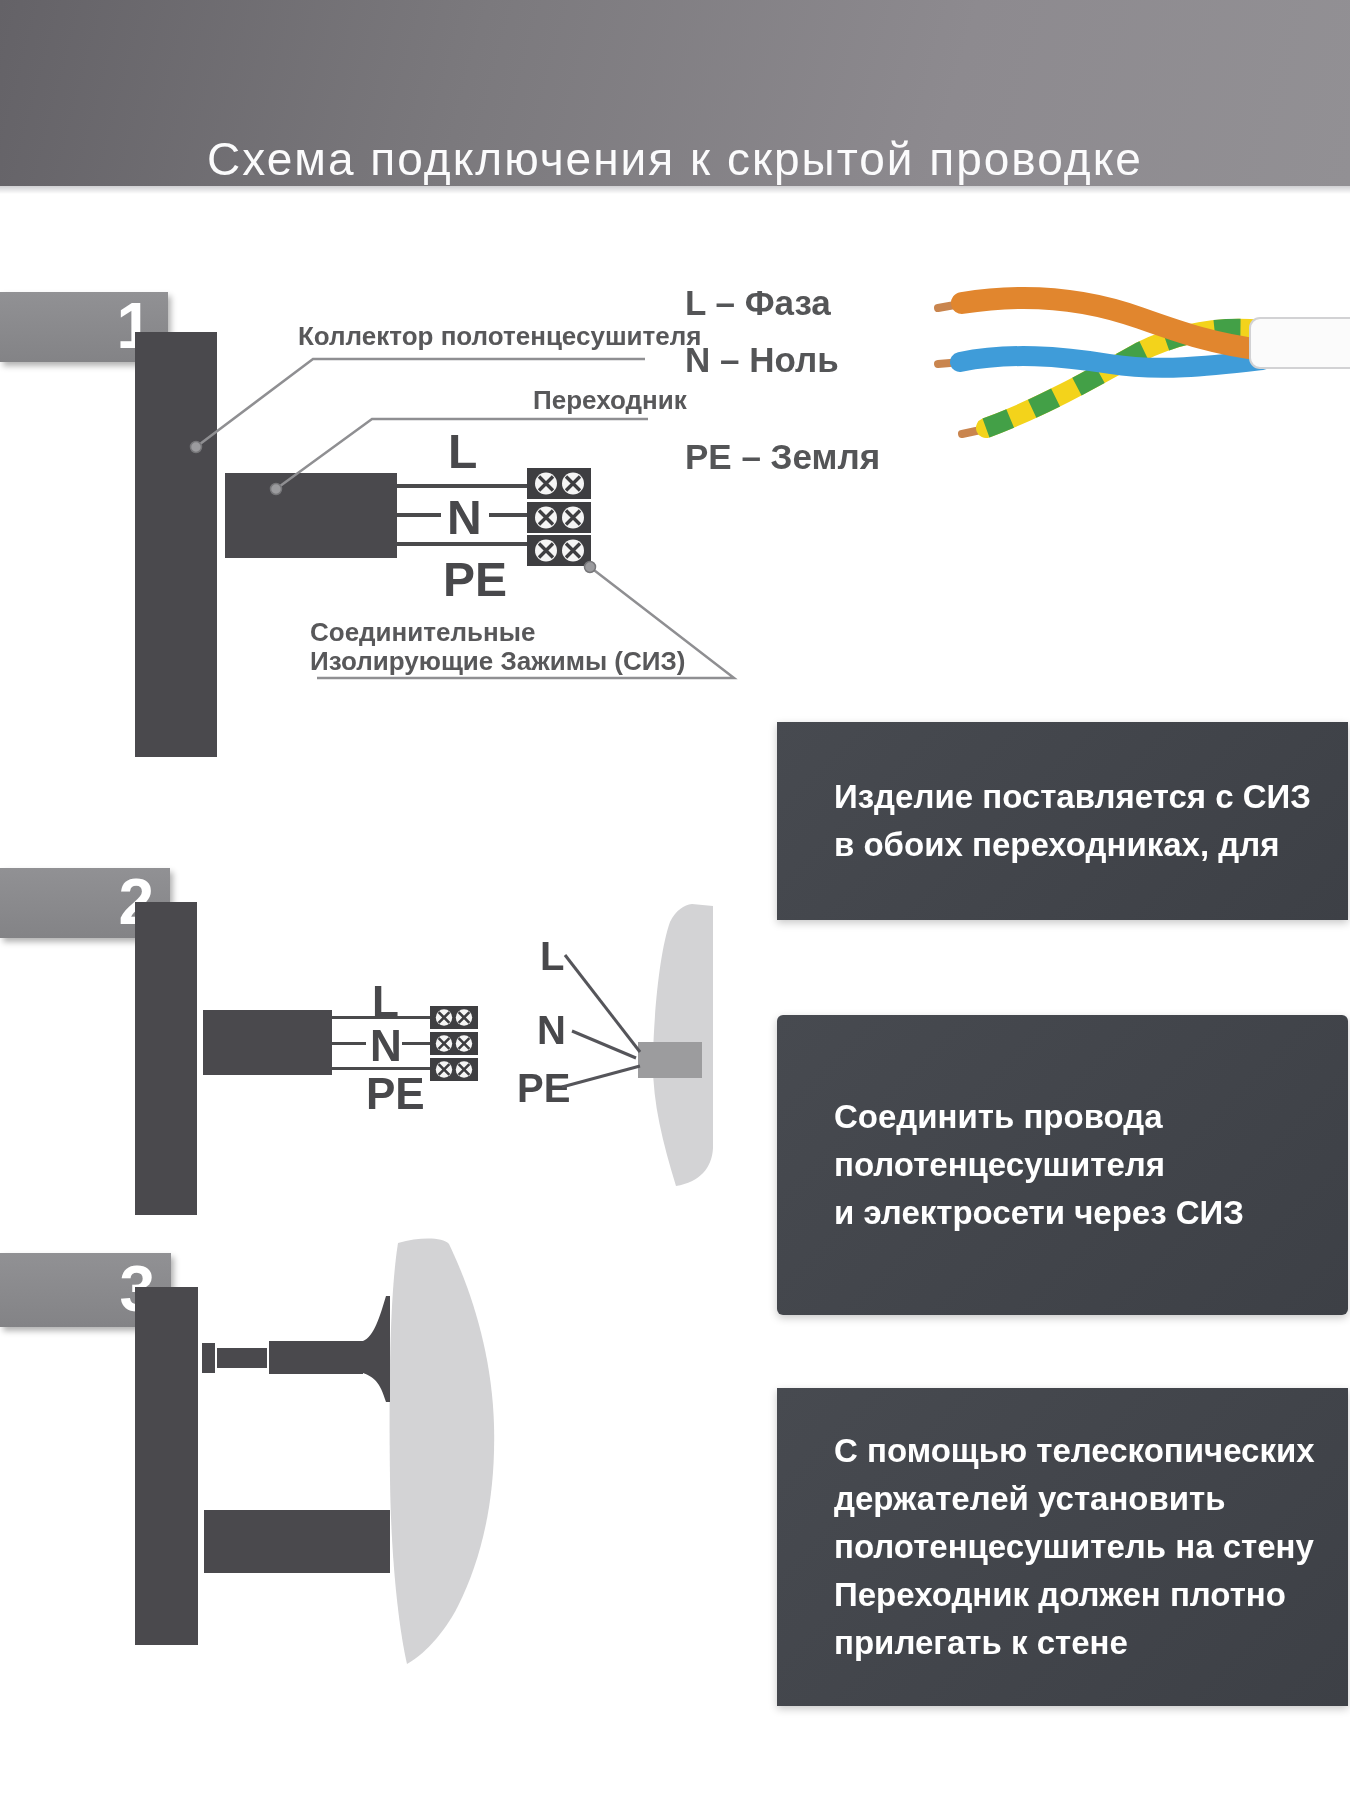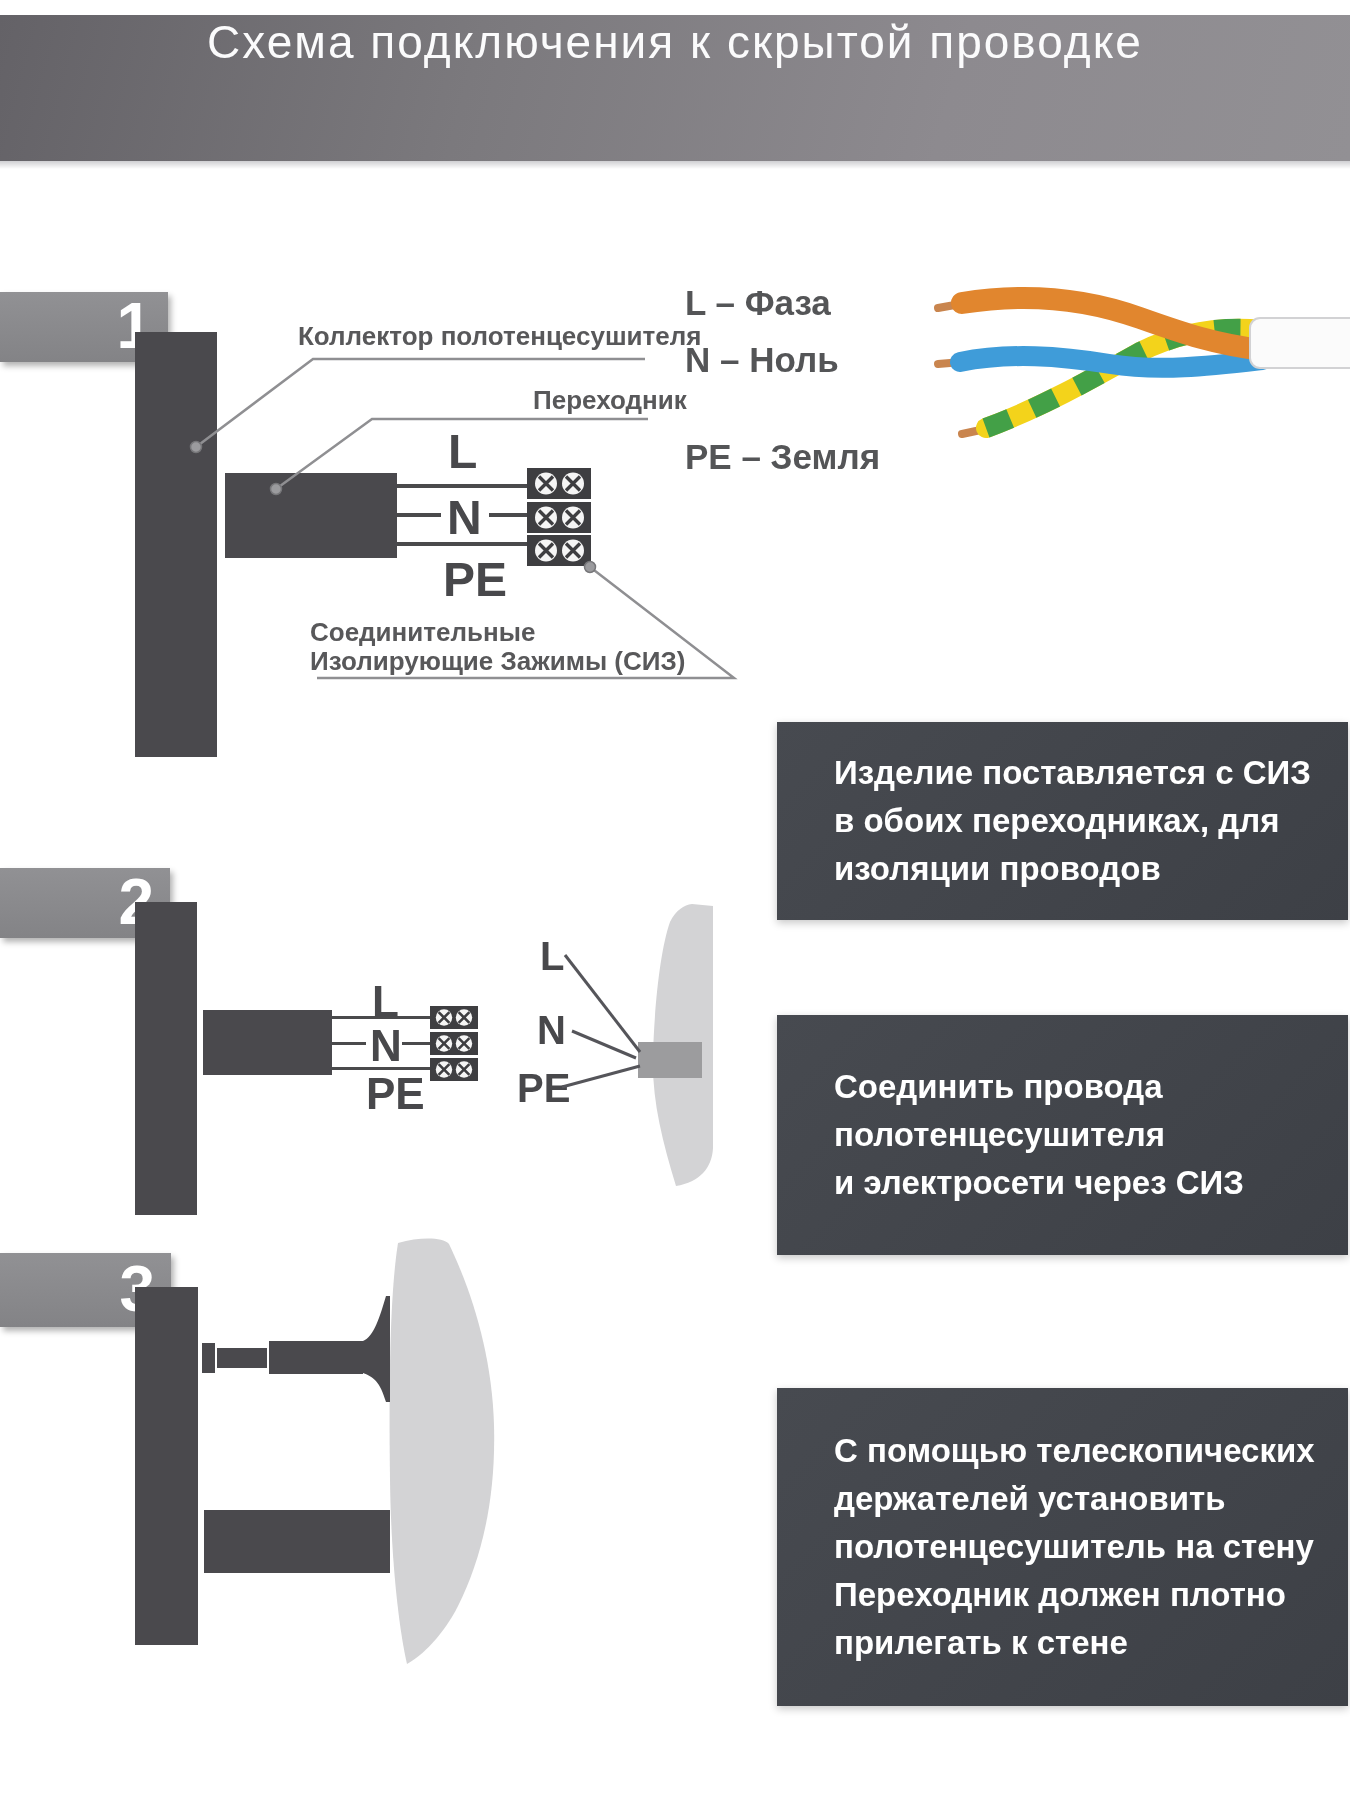--- a/index.html
+++ b/index.html
@@ -1,22 +1,22 @@
 <!DOCTYPE html>
 <html><head>
 <meta charset="utf-8">
 <style>
   html,body{margin:0;padding:0;background:#fff;}
   .canvas{position:relative;width:1350px;height:1800px;background:#ffffff;overflow:hidden;
           font-family:"Liberation Sans",sans-serif;}
 
   
-  .header{position:absolute;left:0;top:15px;width:1350px;height:146px;
+  .header{position:absolute;left:0;top:0;width:1350px;height:186px;
           background:linear-gradient(105deg,#646267 0%,#7b797d 35%,#8d8a8f 70%,#929094 100%);
-          display:flex;align-items:flex-start;justify-content:center;}
+          display:flex;align-items:flex-end;justify-content:center;}
   .header:after{content:"";position:absolute;left:0;bottom:-8px;width:100%;height:8px;
           background:linear-gradient(180deg,#cfcfd2,#ffffff);}
   .title{color:#fbfbfc;font-size:46px;font-weight:400;letter-spacing:2px;}
 
   
   .plate{position:absolute;left:0;background:linear-gradient(180deg,#919194,#838386);
          box-shadow:3px 4px 6px rgba(0,0,0,.30);}
   .plate .num{position:absolute;right:16px;top:50%;transform:translateY(-52%);
          color:#ffffff;font-size:64px;font-weight:600;line-height:1;}
   .plate1{top:292px;width:168px;height:70px;}
@@ -45,21 +45,21 @@
 
   
   .legend-row{position:absolute;left:685px;color:#545557;font-size:35px;font-weight:600;}
 
   
   .note{position:absolute;left:777px;width:571px;background:linear-gradient(135deg,#474a50,#3d4046);
         color:#ffffff;font-size:33px;font-weight:600;line-height:48px;
         display:flex;flex-direction:column;justify-content:center;padding-left:57px;box-sizing:border-box;
         box-shadow:0 3px 8px rgba(0,0,0,.22);}
   .note1{top:722px;height:198px;}
-  .note2{top:1015px;height:240px;}
+  .note2{top:1015px;height:300px;border-radius:6px;}
   .note3{top:1388px;height:318px;}
   .nline{display:block;}
 
   
   .outlet{position:absolute;left:638px;top:1042px;width:64px;height:36px;background:#9c9c9e;}
 
   .layer{position:absolute;left:0;top:0;pointer-events:none;}
 </style>
 </head>
 <body>
@@ -189,21 +189,20 @@
 
   <div class="wl wl3" style="left:540px;top:936px;">L</div>
   <div class="wl wl3" style="left:537px;top:1010px;">N</div>
   <div class="wl wl3" style="left:517px;top:1068px;">PE</div>
 
   <div class="outlet"></div>
 
   <div class="note note1">
     <span class="nline">Изделие поставляется с СИЗ</span>
     <span class="nline">в обоих переходниках, для</span>
-    <span class="nline">изоляции проводов</span>
   </div>
   <div class="note note2">
     <span class="nline">Соединить провода</span>
     <span class="nline">полотенцесушителя</span>
     <span class="nline">и электросети через СИЗ</span>
   </div>
   <div class="note note3">
     <span class="nline">С помощью телескопических</span>
     <span class="nline">держателей установить</span>
     <span class="nline">полотенцесушитель на стену</span>

